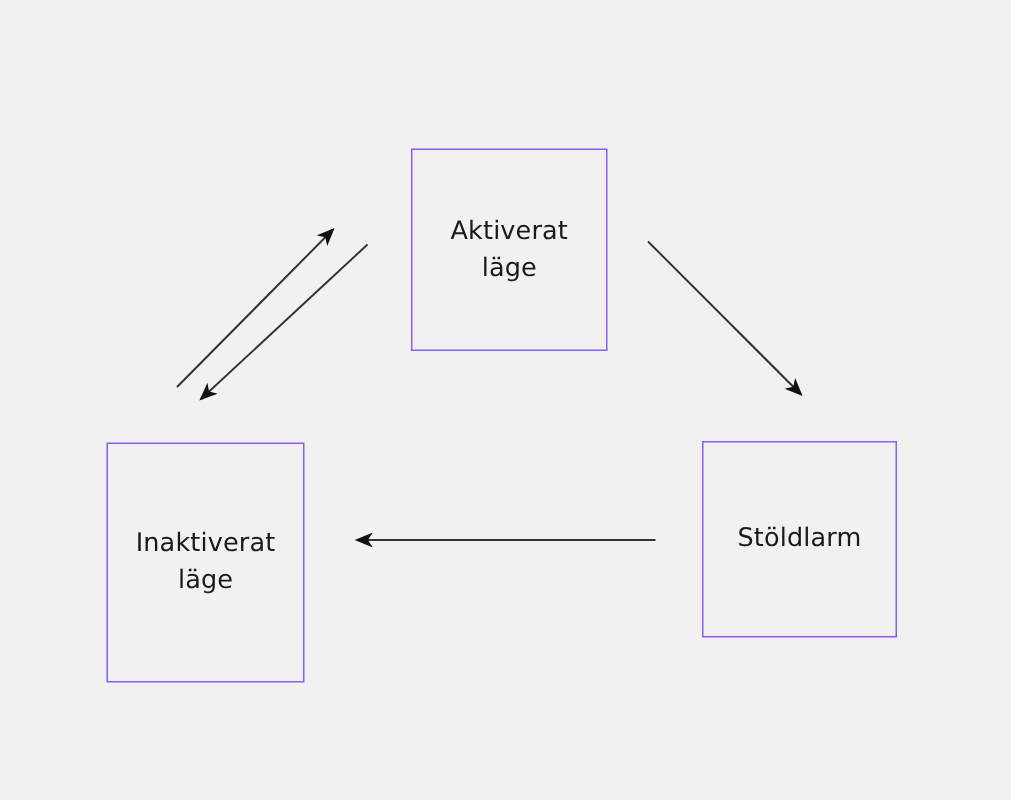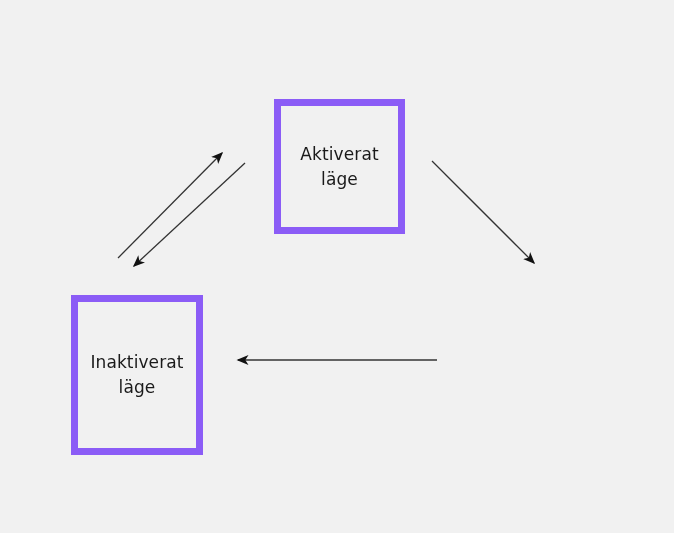--- a/index.html
+++ b/index.html
@@ -24,21 +24,21 @@
     position: absolute;
     left: 0;
     top: 0;
     width: 674px;
     height: 533px;
     pointer-events: none;
   }
   .state-box {
     position: absolute;
     box-sizing: border-box;
-    border: 7px solid #8b5cf6;
+    border: 1px solid #8b5cf6;
     background: transparent;
     display: flex;
     align-items: center;
     justify-content: center;
     text-align: center;
   }
   .state-box-label {
     color: #1a1a1a;
     font-size: 17px;
     line-height: 1.45;
@@ -96,14 +96,17 @@
   <div class="state-box" id="box-aktiverat">
     <span class="state-box-label">Aktiverat
 läge</span>
   </div>
 
   <div class="state-box" id="box-inaktiverat">
     <span class="state-box-label">Inaktiverat
 läge</span>
   </div>
 
+  <div class="state-box" id="box-stoldlarm">
+    <span class="state-box-label">Stöldlarm</span>
+  </div>
 
 </div>
 
 </body></html>

